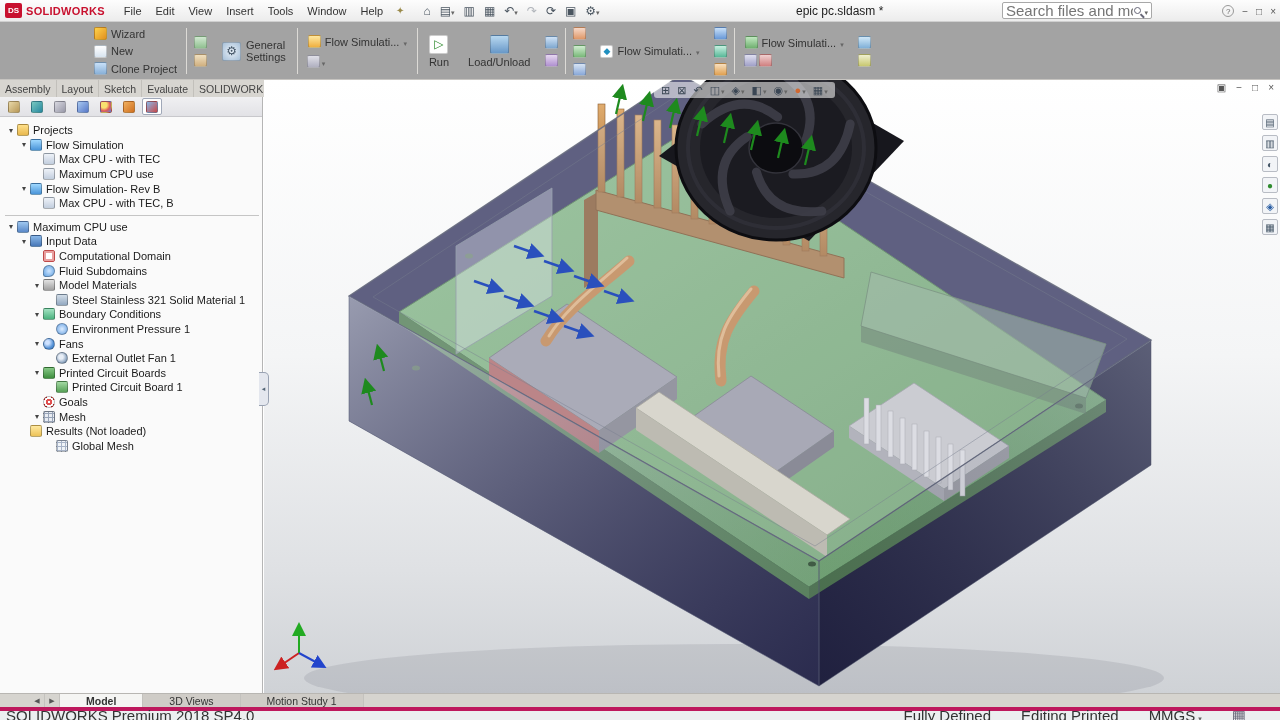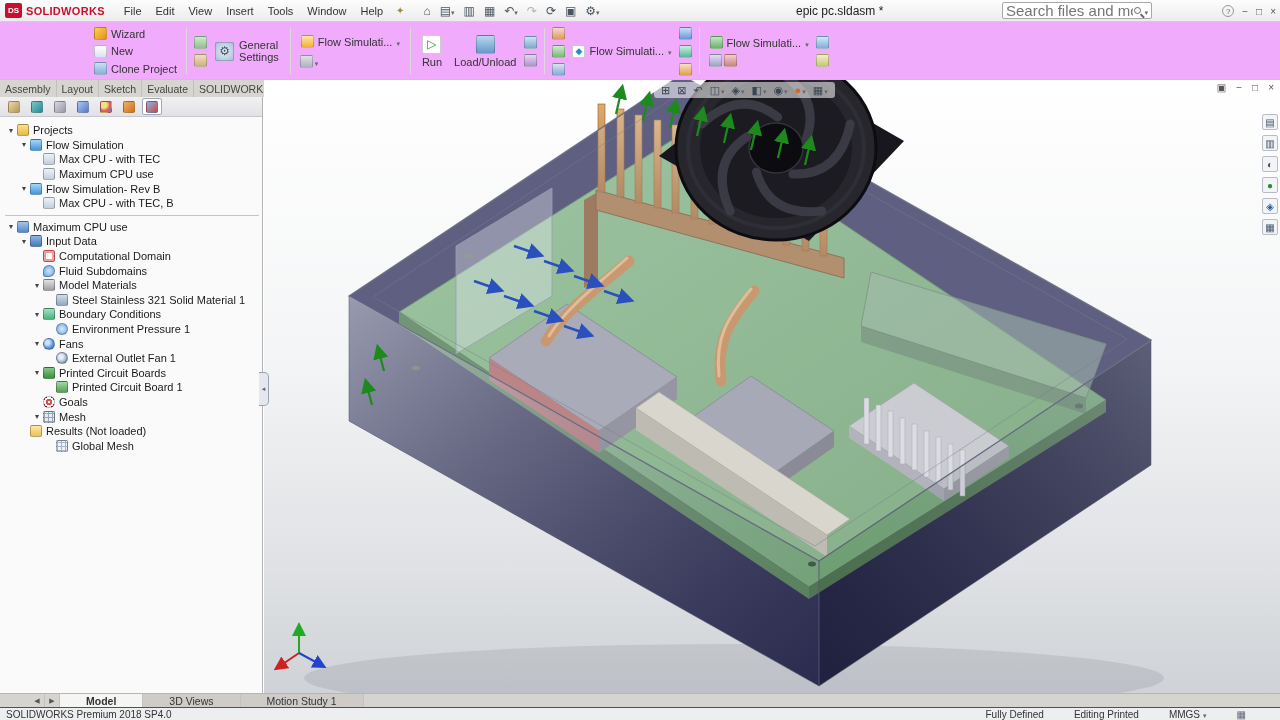--- a/index.html
+++ b/index.html
@@ -27,24 +27,24 @@
     border-radius:2px;display:flex;align-items:center;padding:0 3px}
   .search input{border:none;outline:none;flex:1;font-size:15px;font-family:"Liberation Sans",sans-serif;color:#555;background:transparent;min-width:0}
   .mag{width:7px;height:7px;border:1.5px solid #667;border-radius:50%;position:relative;margin:0 3px 0 1px;flex:none}
   .mag::after{content:"";position:absolute;width:5px;height:1.5px;background:#667;transform:rotate(45deg);left:5px;top:7px}
   .tb-right{position:absolute;right:4px;top:0;height:22px;display:flex;gap:8px;color:#555;font-size:10px;align-items:center}
   .g-help{width:12px;height:12px;border:1px solid #999;border-radius:50%;display:inline-flex;align-items:center;justify-content:center;font-size:8px;color:#666}
   .g-help::before{content:"?"}
   .g-min::before{content:"−"} .g-box::before{content:"□"} .g-close::before{content:"×"}
 
   
-  .ribbon{position:absolute;top:22px;left:0;width:1280px;height:58px;background:#f0abfc;border-bottom:1px solid #c6c4c0;
+  .ribbon{position:absolute;top:22px;left:0;width:1280px;height:58px;background:#a3a3a3;border-bottom:1px solid #c6c4c0;
     display:flex;align-items:stretch;padding:4px 0 3px 92px;font-size:11px;color:#333}
   .rsep{width:1px;background:#dcdad6;margin:2px 7px;flex:none}
-  .rgroup{display:flex;align-items:center;gap:4px}
+  .rgroup{display:flex;align-items:center;gap:11px}
   .g1{flex-direction:column;align-items:flex-start;justify-content:space-between;gap:0}
   .rrow{display:flex;align-items:center;gap:4px;padding:1px 2px}
   .ric{width:13px;height:13px;border-radius:2px;flex:none;border:1px solid rgba(0,0,0,.2)}
   .ric.lg{width:19px;height:19px;position:relative}
   .rcol{display:flex;flex-direction:column;gap:5px;justify-content:center}
   .rbig{display:flex;align-items:center;gap:5px;padding:2px 4px}
   .rbig.stack{flex-direction:column;gap:2px;padding:1px 4px}
   .rtxt2{display:flex;flex-direction:column;line-height:12px}
   .vert{flex-direction:column;align-items:flex-start;justify-content:center;gap:6px}
   .rdrop{display:flex;align-items:center;gap:4px;padding:1px 3px}
@@ -142,22 +142,22 @@
   .rs4::before{content:"●";color:#2e8b2e} .rs5::before{content:"◈";color:#2a5ea4} .rs6::before{content:"▦"}
 
   
   .bottomtabs{position:absolute;left:0;top:693px;width:1280px;height:14px;background:#d6d4cf;border-top:1px solid #b8b6b2;
     display:flex;align-items:stretch;font-size:10.5px;color:#333}
   .btspacer{width:30px}
   .btnav{width:15px;display:flex;align-items:center;justify-content:center;font-size:7px;color:#555;border-right:1px solid #c4c2be}
   .g-left::before{content:"◀"} .g-right::before{content:"▶"}
   .btab{padding:0 26px;display:flex;align-items:center;border-right:1px solid #c4c2be;background:#cfccc7}
   .btab.active{background:#f5f5f3;font-weight:bold}
-  .statusbar{position:absolute;left:0;top:707px;width:1280px;height:13px;background:#eceef0;border-top:1px solid #be185d;
-    display:flex;align-items:center;font-size:10px;color:#333;padding:0 6px}
+  .statusbar{position:absolute;left:0;top:707px;width:1280px;height:13px;background:#eceef0;border-top:4px solid #be185d;
+    display:flex;align-items:center;font-size:15px;color:#333;padding:0 6px}
   .sb-right{margin-left:auto;display:flex;align-items:center;gap:30px;padding-right:28px}
   .sb-units{display:flex;align-items:center;gap:3px}
   .g-gridsmall::before{content:"▦";color:#667}
 </style>
 </head>
 <body>
 
 <div class="app">
 
   <div class="menubar">

